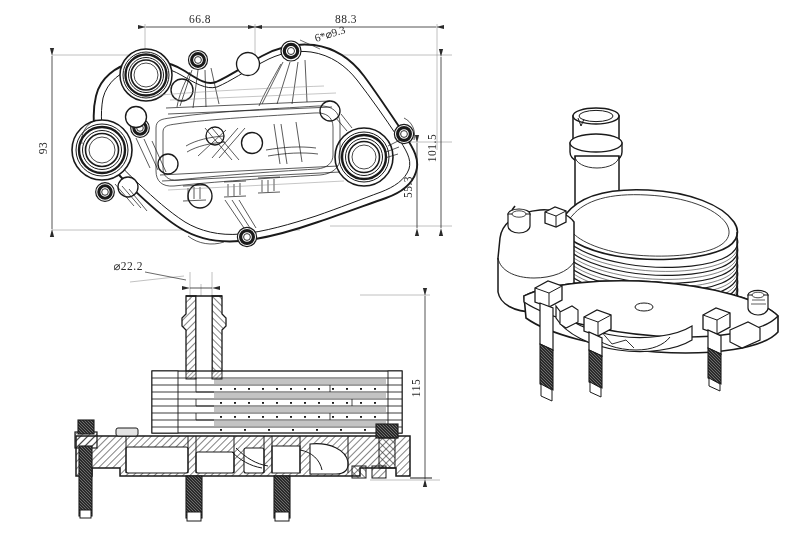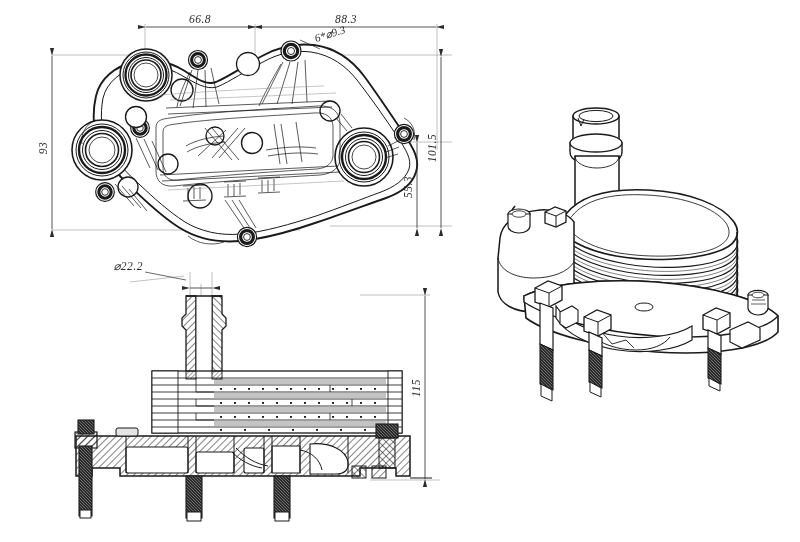--- a/index.html
+++ b/index.html
@@ -1,18 +1,18 @@
 <!DOCTYPE html>
 <html><head>
 <meta charset="utf-8">
 <style>
   html,body{margin:0;padding:0;background:#ffffff;}
   body{width:800px;height:542px;overflow:hidden;
        font-family:"Liberation Serif",serif;color:#1a1a1a;}
-  #sheet{position:relative;width:736px;height:542px;background:#fff;font-style:italic;}
+  #sheet{position:relative;width:736px;height:542px;background:#fff;}
   #sheet svg{position:absolute;left:0;top:0;}
   .dimtxt{font-family:"Liberation Serif",serif;font-size:11.5px;fill:#2a2a2a;
           letter-spacing:.5px;}
   .dimtxt-v{font-family:"Liberation Serif",serif;font-size:11.5px;fill:#2a2a2a;
           letter-spacing:.5px;}
   .callout{font-family:"Liberation Serif",serif;font-size:11px;fill:#2a2a2a;}
 </style>
 </head>
 <body>
 

